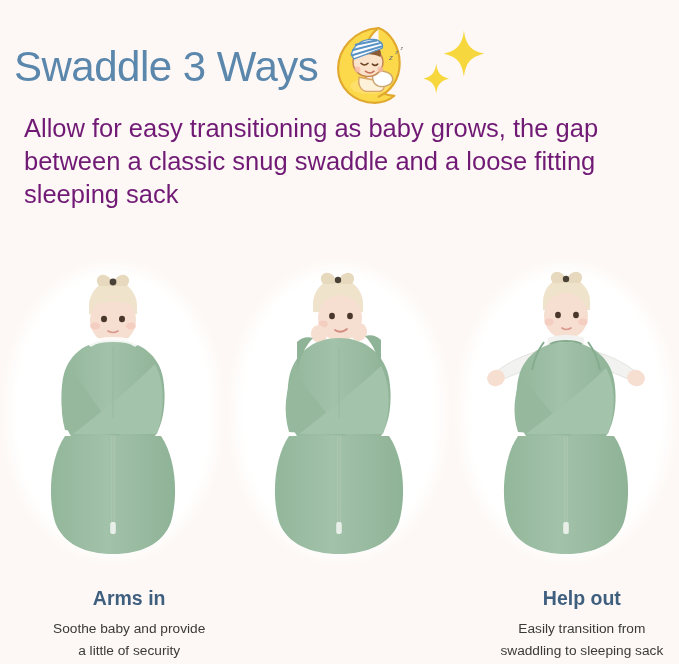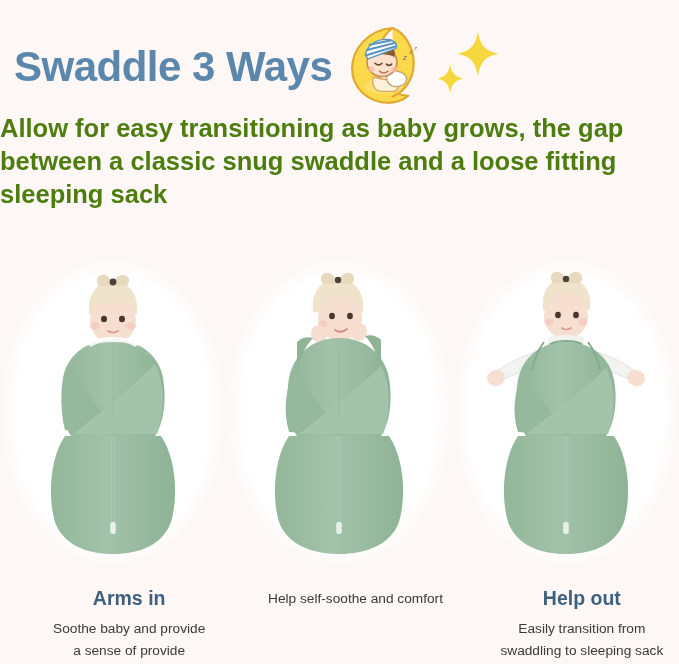--- a/index.html
+++ b/index.html
@@ -25,21 +25,21 @@
   .title-row {
     position: absolute;
     left: 14px;
     top: 36px;
     display: flex;
     align-items: center;
     height: 62px;
   }
   .page-title {
     font-size: 42px;
-    font-weight: 700;
+    font-weight: 400;
     color: #5b87ad;
     letter-spacing: -0.5px;
     line-height: 1;
     white-space: nowrap;
   }
   .moon-badge {
     width: 88px;
     height: 88px;
     margin-left: 6px;
     margin-top: -4px;
@@ -47,27 +47,27 @@
   }
   .sparkles {
     width: 74px;
     height: 74px;
     margin-left: 2px;
     margin-top: -10px;
     flex: 0 0 auto;
   }
   .subtitle {
     position: absolute;
-    left: 0;
+    left: 24px;
     top: 112px;
     width: 646px;
     font-size: 25.5px;
     line-height: 1.30;
-    color: #4d7c0f;
-    font-weight: 700;
+    color: #701a75;
+    font-weight: 400;
   }
 
   
   .photo-row {
     position: absolute;
     left: 0;
     top: 258px;
     width: 679px;
     height: 320px;
     display: flex;
@@ -321,27 +321,26 @@
     </div>
   </div>
 </div>
 
 <div class="caption-row">
 
   <div class="caption-cell">
     <div class="caption-title">Arms in</div>
     <div class="caption-desc">
       <span>Soothe baby and provide</span>
-      <span>a sense of provide</span>
+      <span>a little of security</span>
     </div>
   </div>
 
   <div class="caption-cell">
     <div class="caption-desc">
-      <span>Help self-soothe and comfort</span>
     </div>
   </div>
 
   <div class="caption-cell">
     <div class="caption-title">Help out</div>
     <div class="caption-desc">
       <span>Easily transition from</span>
       <span>swaddling to sleeping sack</span>
     </div>
   </div>

